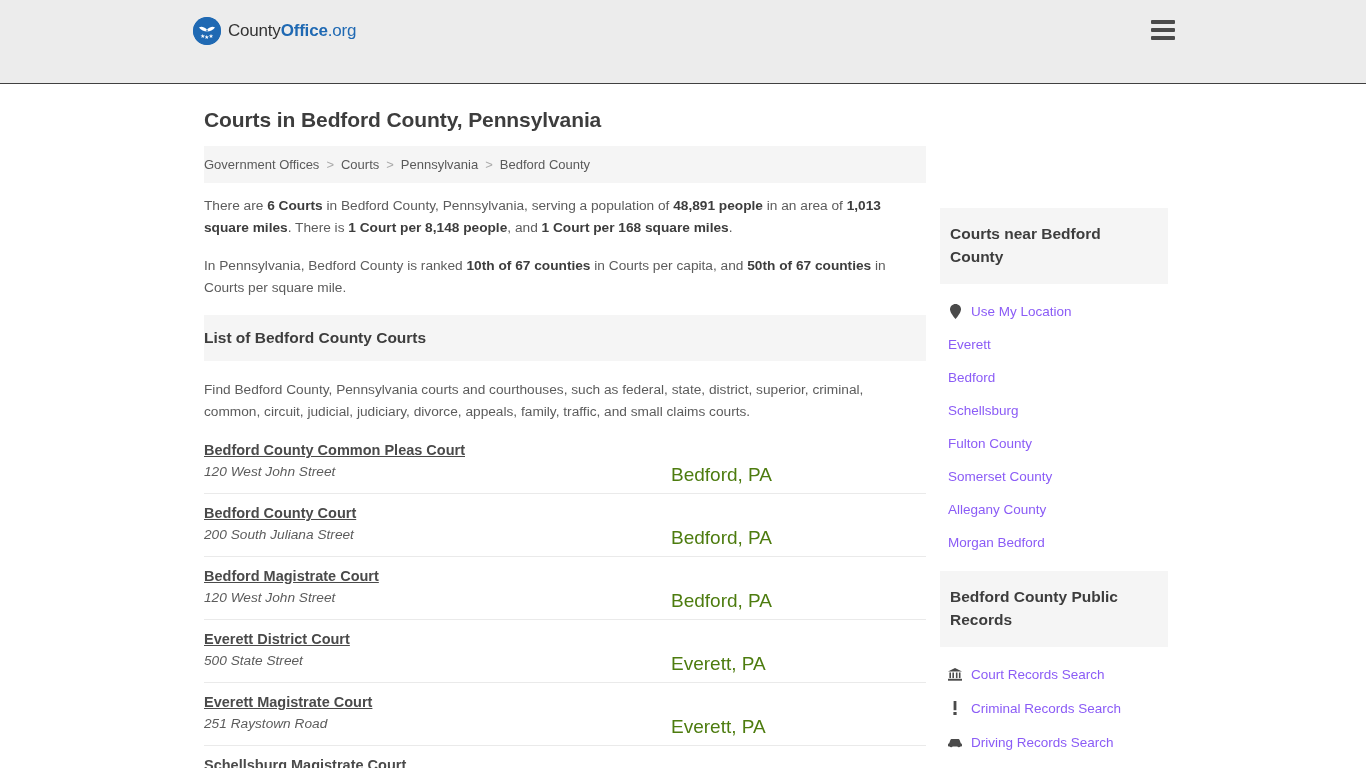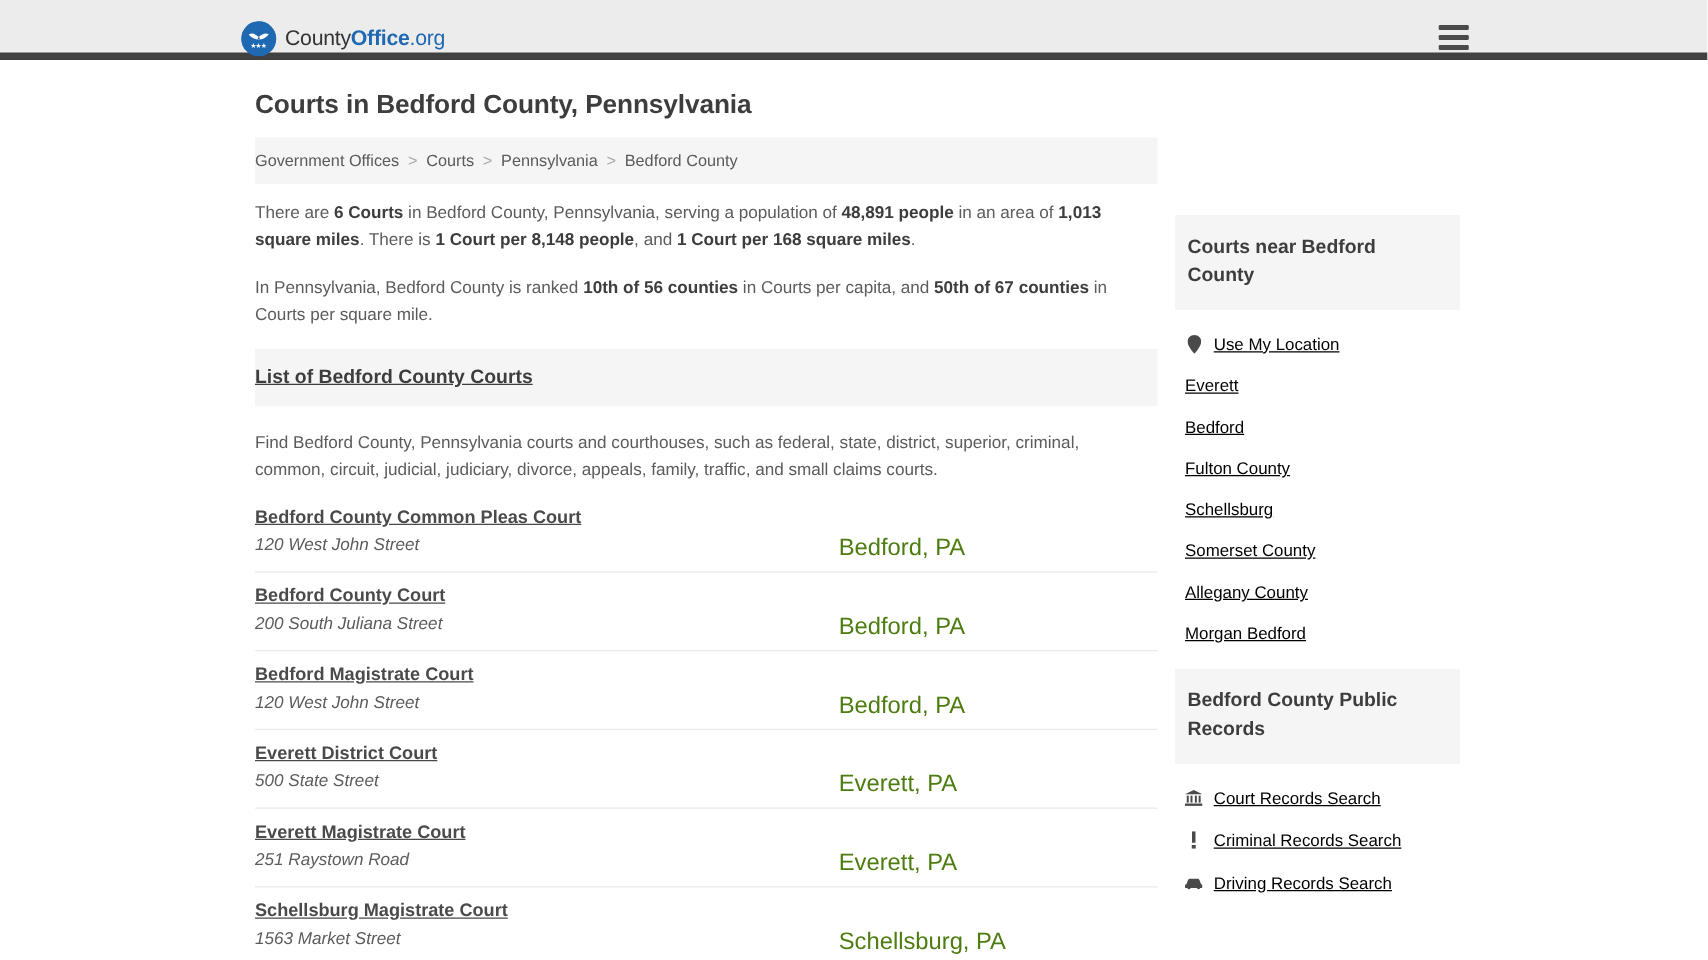--- a/index.html
+++ b/index.html
@@ -7,23 +7,23 @@
   html, body {
     margin: 0; padding: 0;
     width: 1366px; height: 768px;
     overflow: hidden;
     background: #ffffff;
     font-family: "Liberation Sans", sans-serif;
   }
 
   
   .site-header {
-    height: 48px;
+    height: 84px;
     background: #ececec;
-    border-bottom: 6px solid #404040;
+    border-bottom: 1px solid #404040;
     position: relative;
   }
   .header-inner {
     width: 1366px;
     height: 61px;
     position: relative;
   }
   .logo {
     position: absolute;
     left: 193px;
@@ -153,21 +153,20 @@
   .section-band {
     background: #f5f5f5;
     padding: 14px 0 14px 0;
     margin: 12px 0 0 0;
   }
   .section-band h2 {
     margin: 0;
     font-size: 15.5px;
     font-weight: bold;
     color: #3d3d3d;
-    text-decoration: underline;
   }
   .section-desc {
     font-size: 13.7px;
     line-height: 22px;
     color: #5c5c5c;
     margin: 18px 16px 12px 0;
   }
 
   
   .court-list { margin: 0; }
@@ -221,22 +220,21 @@
   .side-links { padding: 10px 0 0 0; }
   .side-link {
     display: flex;
     align-items: center;
     gap: 9px;
     padding: 9px 0 9px 8px;
     font-size: 13.5px;
     text-decoration: none;
   }
   .side-link .lbl {
-    color: #000000;
-    text-decoration: underline;
+    color: #8b5cf6;
     text-align: right;
   }
   .side-icon {
     width: 14px;
     height: 16px;
     flex: none;
     display: flex;
     align-items: center;
     justify-content: center;
     color: #4a4a4a;
@@ -276,21 +274,21 @@
 
   <div class="content-col">
     <h1 class="page-title">Courts in Bedford County, Pennsylvania</h1>
 
     <div class="breadcrumb">
       <a href="#">Government Offices</a><span class="sep">&gt;</span><a href="#">Courts</a><span class="sep">&gt;</span><a href="#">Pennsylvania</a><span class="sep">&gt;</span><span class="last">Bedford County</span>
     </div>
 
     <div class="stats">
       <p><span>There are </span><b>6 Courts</b><span> in Bedford County, Pennsylvania, serving a population of </span><b>48,891 people</b><span> in an area of </span><b>1,013 square miles</b><span>. There is </span><b>1 Court per 8,148 people</b><span>, and </span><b>1 Court per 168 square miles</b><span>.</span></p>
-      <p><span>In Pennsylvania, Bedford County is ranked </span><b>10th of 56 counties</b><span> in Courts per capita, and </span><b>50th of 67 counties</b><span> in Courts per square mile.</span></p>
+      <p><span>In Pennsylvania, Bedford County is ranked </span><b>10th of 67 counties</b><span> in Courts per capita, and </span><b>50th of 67 counties</b><span> in Courts per square mile.</span></p>
     </div>
 
     <div class="section-band">
       <h2>List of Bedford County Courts</h2>
     </div>
     <p class="section-desc">Find Bedford County, Pennsylvania courts and courthouses, such as federal, state, district, superior, criminal, common, circuit, judicial, judiciary, divorce, appeals, family, traffic, and small claims courts.</p>
 
     <div class="court-list">
       <div class="court-row">
         <a class="court-name" href="#">Bedford County Common Pleas Court</a>
@@ -352,24 +350,24 @@
           </span>
           <span class="lbl">Use My Location</span>
         </a>
         <a class="side-link no-icon" href="#">
           <span class="lbl">Everett</span>
         </a>
         <a class="side-link no-icon" href="#">
           <span class="lbl">Bedford</span>
         </a>
         <a class="side-link no-icon" href="#">
+          <span class="lbl">Schellsburg</span>
+        </a>
+        <a class="side-link no-icon" href="#">
           <span class="lbl">Fulton County</span>
-        </a>
-        <a class="side-link no-icon" href="#">
-          <span class="lbl">Schellsburg</span>
         </a>
         <a class="side-link no-icon" href="#">
           <span class="lbl">Somerset County</span>
         </a>
         <a class="side-link no-icon" href="#">
           <span class="lbl">Allegany County</span>
         </a>
         <a class="side-link no-icon" href="#">
           <span class="lbl">Morgan Bedford</span>
         </a>

